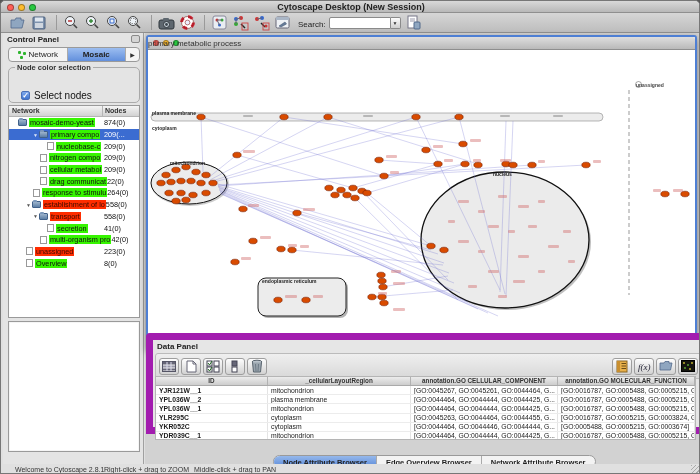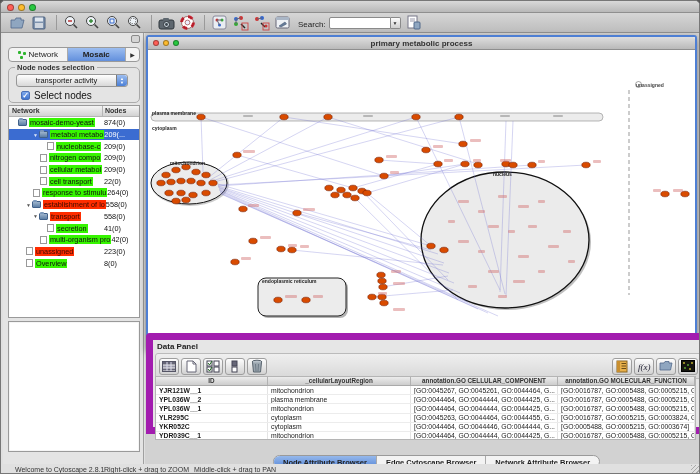--- a/index.html
+++ b/index.html
@@ -85,22 +85,22 @@
   .birdseye{position:absolute;left:5px;top:288px;width:132px;height:131px;
     background:#fff;border:1px solid #9a9a9a;box-shadow:inset 0 0 0 1px #f5f5f5;}
   
   .desktop{position:absolute;left:144px;top:32px;width:556px;height:431px;background:#d2d2d2;}
   .netwin{position:absolute;left:1px;top:2px;width:551px;height:314px;
     border:2px solid #4e7fd4;border-radius:3px 3px 0 0;background:#fff;
     box-shadow:0 3px 7px rgba(0,0,0,.45);}
   .nw-title{position:absolute;left:0;top:0;width:100%;height:13px;
     background:linear-gradient(#dedede,#b9b9b9);border-bottom:1px solid #8e8e8e;
     border-radius:2px 2px 0 0;}
-  .nw-title .title{position:absolute;left:0;right:0;top:2px;text-align:center;
-    font-size:8px;font-weight:bold;color:#333;}
+  .nw-title .title{position:absolute;left:0;right:0;top:2px;text-align:left;
+    font-size:8px;font-weight:normal;color:#333;}
   .nw-title .lights{top:3px;left:5px;}
   .nw-title .light{width:6px;height:6px;}
   .canvas{position:absolute;left:0;top:13px;width:547px;height:286px;background:#fff;overflow:hidden;}
   .canvas svg{position:absolute;left:0;top:0;}
   .rlabel{position:absolute;font-size:5px;font-weight:bold;color:#222;white-space:nowrap;}
   .rlabel.light{color:#444;font-weight:bold;}
   .nlabel{position:absolute;height:2.5px;border-radius:1px;background:rgba(210,110,110,.45);}
   .glabel{position:absolute;height:2px;border-radius:1px;background:rgba(130,130,130,.5);}
   .bottomstrip{position:absolute;left:0;bottom:0;width:547px;height:14px;background:#f2f2f2;
     border-top:1px solid #cfcfcf;overflow:hidden;}
@@ -155,20 +155,21 @@
 <body>
 
 <div class="app">
 
   <div class="titlebar">
     <div class="lights">
       <div class="light lr"></div>
       <div class="light ly"></div>
       <div class="light lg"></div>
     </div>
+    <div class="title">Cytoscape Desktop (New Session)</div>
   </div>
 
   <div class="toolbar">
     <div class="tbicon">
       <svg width="16" height="14">
           <path d="M1,12 L1,4 L5,4 L6,2 L11,2 L11,4 L14,4 L12,12 Z" fill="#8fa6c0" stroke="#51688a" stroke-width="0.8"></path>
         </svg>
     </div>
     <div class="tbicon">
       <svg width="14" height="14">
@@ -271,44 +272,38 @@
       <svg width="15" height="15">
           <rect x="2" y="1" width="9" height="12" fill="#fff" stroke="#778"></rect>
           <line x1="4" y1="4" x2="9" y2="4" stroke="#99a"></line>
           <line x1="4" y1="6" x2="9" y2="6" stroke="#99a"></line>
           <rect x="8" y="7" width="6" height="7" rx="1" fill="#8fa6c0" stroke="#51688a"></rect>
         </svg>
     </div>
   </div>
 
   <div class="cpanel">
+    <div class="cp-head">Control Panel</div>
     <div class="floaticon"></div>
     <div class="cp-tabs">
       <div class="cp-tab">
         <span class="neticon">
             <i style="left:0;top:0"></i>
             <i style="right:0;top:1px"></i>
             <i style="left:2px;bottom:0"></i>
           </span>
         <span>Network</span>
       </div>
       <div class="cp-tab sel">
         <span>Mosaic</span>
       </div>
       <div class="tab-arrow">▶</div>
     </div>
     <div class="groupbox">
-      <div class="grouplbl">Node nodes selection</div>
-      <div class="dropdown">
-        <span class="dval">transporter activity</span>
-        <span class="stepper">
-            <span>▲</span>
-            <span>▼</span>
-          </span>
-      </div>
+      <div class="grouplbl">Node color selection</div>
       <div class="checkrow">
         <div class="checkbox">✓</div>
         <span class="checklbl">Select nodes</span>
       </div>
     </div>
     <div class="treebox">
       <div class="treehead">
         <div class="th-net">Network</div>
         <div class="th-nodes">Nodes</div>
       </div>
@@ -317,21 +312,21 @@
             <span style="width: 2px; flex: 0 0 auto;"></span>
             <span class="arrow"></span>
             <span class="ticon folder"></span>
             <span class="tlabel hl-green">mosaic-demo-yeast</span>
             <span class="tcount">874(0)</span>
           </div>
           <div class="trow sel">
             <span style="width: 23px; flex: 0 0 auto;"></span>
             <span class="arrow">▼</span>
             <span class="ticon folder"></span>
-            <span class="tlabel hl-green">metabol metabo</span>
+            <span class="tlabel hl-green">primary compo</span>
             <span class="tcount">209(...</span>
           </div>
           <div class="trow">
             <span style="width: 30px; flex: 0 0 auto;"></span>
             <span class="arrow"></span>
             <span class="ticon file"></span>
             <span class="tlabel hl-green">nucleobase-c</span>
             <span class="tcount">209(0)</span>
           </div>
           <div class="trow">
@@ -345,21 +340,21 @@
             <span style="width: 23px; flex: 0 0 auto;"></span>
             <span class="arrow"></span>
             <span class="ticon file"></span>
             <span class="tlabel hl-green">cellular metabol</span>
             <span class="tcount">209(0)</span>
           </div>
           <div class="trow">
             <span style="width: 23px; flex: 0 0 auto;"></span>
             <span class="arrow"></span>
             <span class="ticon file"></span>
-            <span class="tlabel hl-green">cell transport</span>
+            <span class="tlabel hl-green">drag communicat</span>
             <span class="tcount">22(0)</span>
           </div>
           <div class="trow">
             <span style="width: 16px; flex: 0 0 auto;"></span>
             <span class="arrow"></span>
             <span class="ticon file"></span>
             <span class="tlabel hl-green">response to stimulu</span>
             <span class="tcount">264(0)</span>
           </div>
           <div class="trow">
@@ -749,21 +744,21 @@
         <div class="vthumb"></div>
         <div class="varrows">
             <span>▲</span>
             <span>▼</span>
           </div>
       </div>
     </div>
 
     <div class="browtabs" id="brow-tabs">
         <div class="btab sel">Node Attribute Browser</div>
-        <div class="btab">Edge Cytoscape Browser</div>
+        <div class="btab">Edge Overview Browser</div>
         <div class="btab">Network Attribute Browser</div>
       </div>
   </div>
 
   <div class="statusbar">
     <span style="left:14px">Welcome to Cytoscape 2.8.1</span>
     <span style="left:103px">Right-click + drag to ZOOM</span>
     <span style="left:193px">Middle-click + drag to PAN</span>
     <div class="appgrip"></div>
   </div>

